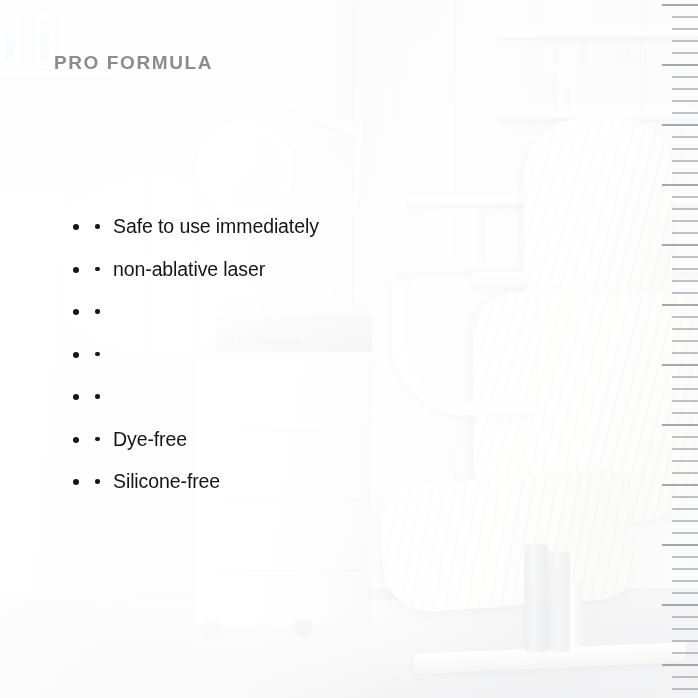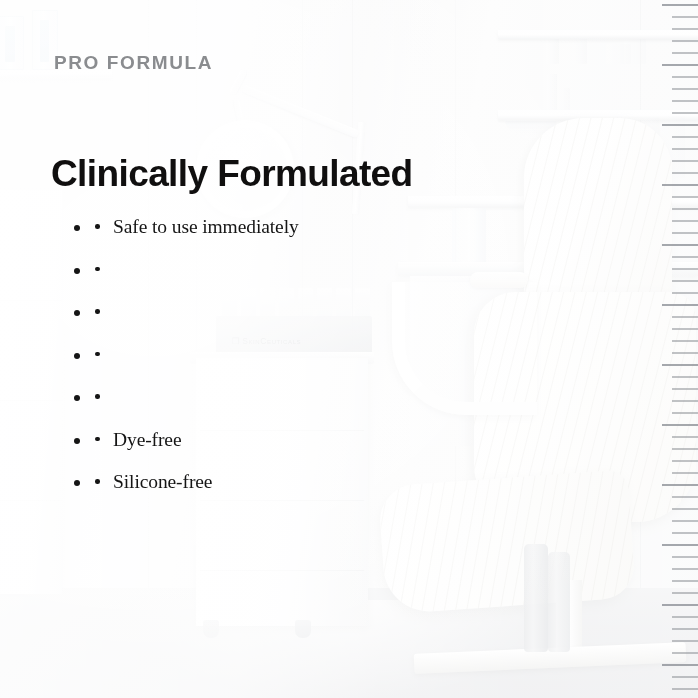--- a/index.html
+++ b/index.html
@@ -404,21 +404,20 @@
     font-weight: bold;
     letter-spacing: -0.6px;
     color: #100f0f;
     white-space: nowrap;
   }
   .bullets {
     position: absolute;
     left: 52px;
     top: 199px;
     width: 400px;
-    font-family: Liberation Serif, serif;
   }
   .bullet {
     position: relative;
     padding-left: 21px;
     margin-bottom: 19px;
     font-size: 19.5px;
     line-height: 23.5px;
     color: #151515;
     letter-spacing: -0.1px;
   }
@@ -593,25 +592,24 @@
       <div class="tick minor" style="top: 616px; background: rgb(142, 146, 152);"></div>
       <div class="tick minor" style="top: 628px; background: rgb(142, 146, 152);"></div>
       <div class="tick minor" style="top: 640px; background: rgb(142, 146, 152);"></div>
       <div class="tick minor" style="top: 652px; background: rgb(142, 146, 152);"></div>
       <div class="tick major" style="top: 664px; background: rgb(142, 146, 152);"></div>
       <div class="tick minor" style="top: 676px; background: rgb(142, 146, 152);"></div>
       <div class="tick minor" style="top: 688px; background: rgb(142, 146, 152);"></div>
     </div>
 
   <div class="eyebrow">PRO FORMULA</div>
-  <h1 class="headline">Clinically Formulated</h1>
 
   <ul class="bullets" id="bullets">
       <li class="bullet"><span class="dot"></span><span>Safe to use immediately</span></li>
-      <li class="bullet"><span class="dot"></span></li>
+      <li class="bullet"><span class="dot"></span><span class="l2">non-ablative laser</span></li>
       <li class="bullet"><span class="dot"></span></li>
       <li class="bullet"><span class="dot"></span></li>
       <li class="bullet"><span class="dot"></span></li>
       <li class="bullet"><span class="dot"></span><span>Dye-free</span></li>
       <li class="bullet"><span class="dot"></span><span>Silicone-free</span></li>
     </ul>
 
 </div>
 
 </body></html>

